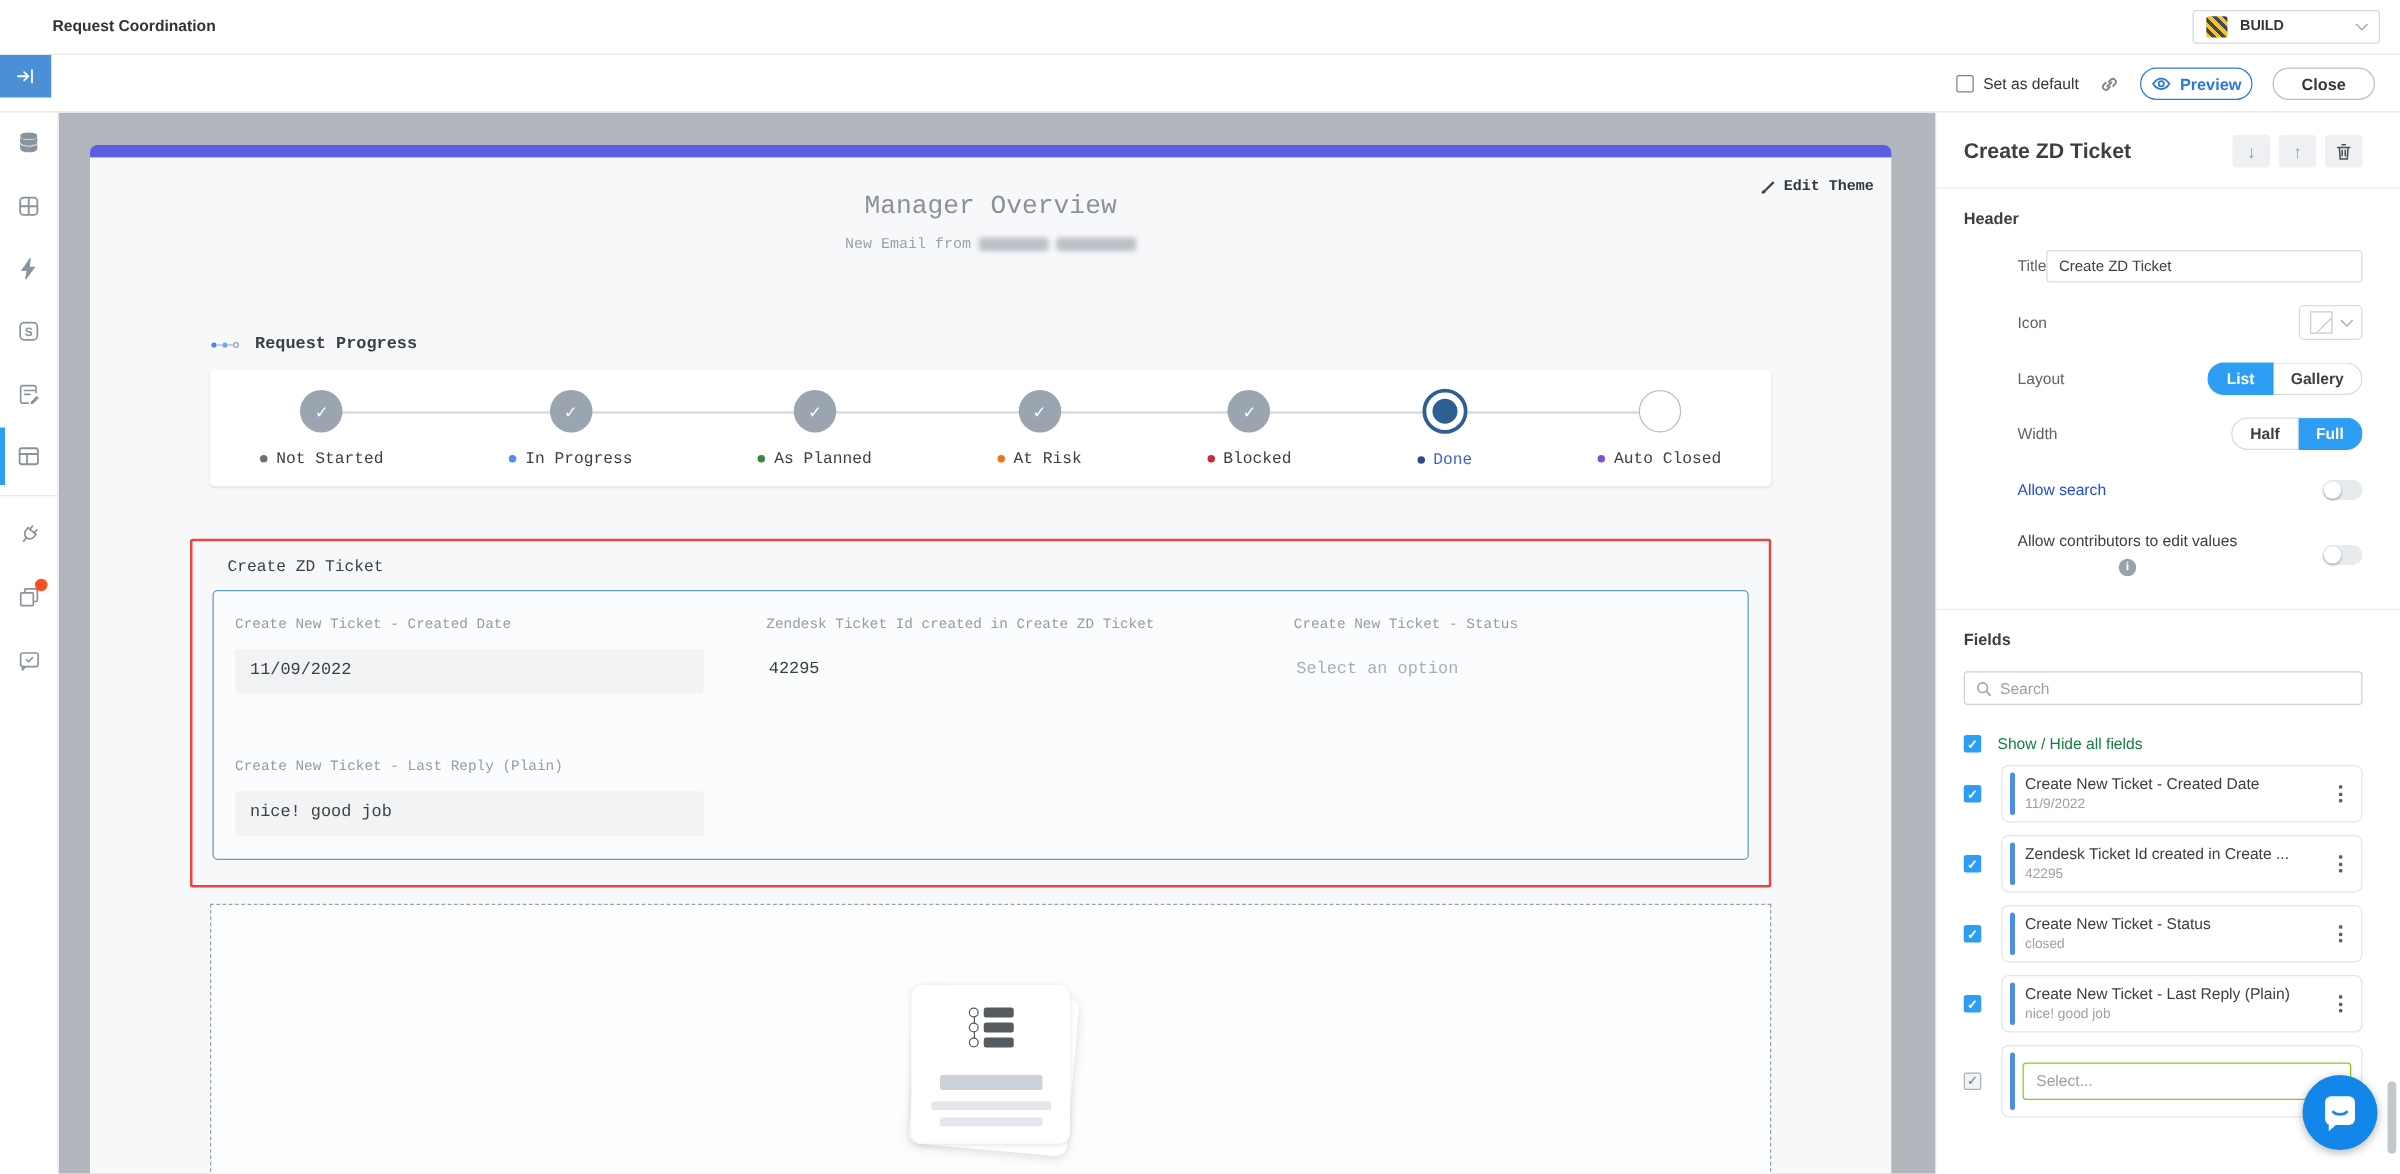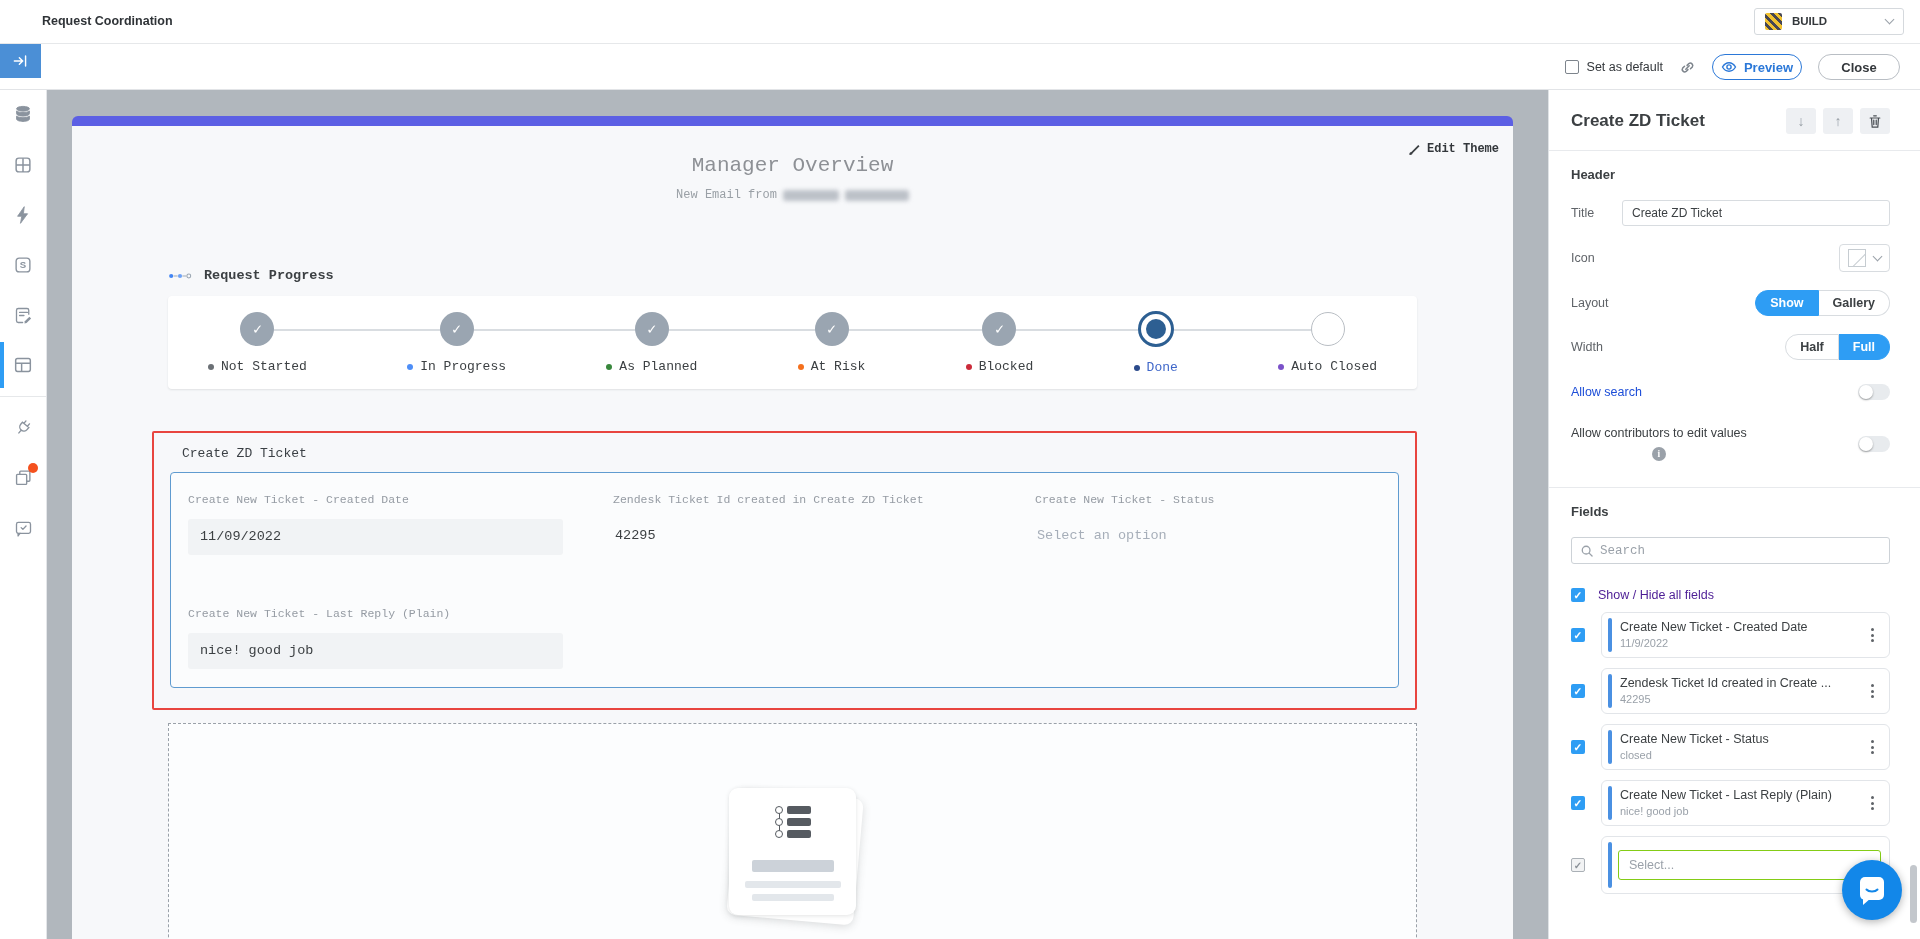--- a/index.html
+++ b/index.html
@@ -82,42 +82,42 @@
   .ph3 { width:82px; height:7px; background:#e3e7eb; border-radius:2px; margin-top:6px; }
 
   
   .panel { position:absolute; right:0; top:90px; width:372px; bottom:0; background:#fff; border-left:1px solid #dfe3e6; z-index:20; padding:0 30px 0 22px; }
   .panel-head { padding-top:18px; display:flex; align-items:center; justify-content:space-between; }
   .panel-title { font-size:17px; font-weight:700; color:#3c4043; }
   .head-actions { display:flex; gap:7px; }
   .icon-btn { width:30px; height:26px; background:#eef0f3; border-radius:3px; display:flex; align-items:center; justify-content:center; cursor:pointer; color:#959ca3; font-size:14px; font-weight:700; }
   .pdiv { height:1px; background:#e8eaed; margin:16px -30px 0 -22px; }
   .psect { font-size:13px; font-weight:700; color:#3c4043; margin-top:16px; }
-  .prow { display:flex; align-items:center; justify-content:space-between; margin-top:18px; }
+  .prow { display:flex; align-items:center; justify-content:space-between; margin-top:18px;margin-left:43px; }
   .plabel { font-size:12.5px; color:#5f6368; }
   .txt-input { width:268px; height:26px; border:1px solid #d8dce0; border-radius:3px; padding:0 9px; font-size:12px; color:#3c4043; font-family:"Liberation Sans",sans-serif; outline:none; }
   .icon-pick { display:flex; align-items:center; gap:8px; border:1px solid #d8dce0; border-radius:4px; height:28px; padding:0 8px; cursor:pointer; }
   .diag { width:18px; height:18px; border:1px solid #c6ccd1; position:relative; overflow:hidden; }
   .diag::before { content:""; position:absolute; left:-3px; top:8px; width:30px; height:1px; background:#c6ccd1; transform:rotate(-45deg); }
   .seg { display:flex; }
   .seg-btn { height:26px; padding:0 14px; font-size:12.5px; font-weight:700; display:flex; align-items:center; border:1px solid #d8dce0; background:#fff; color:#3c4043; cursor:pointer; }
   .seg-btn:first-child { border-radius:14px 0 0 14px; }
   .seg-btn:last-child { border-radius:0 14px 14px 0; border-left:none; }
   .seg-btn.active { background:#2e9df4; border-color:#2e9df4; color:#fff; }
   .toggle { width:32px; height:16px; border-radius:9px; background:#e8ebee; position:relative; cursor:pointer; }
   .toggle .knob { position:absolute; left:1px; top:1px; width:14px; height:14px; border-radius:50%; background:#fff; box-shadow:0 1px 2px rgba(0,0,0,.35); }
   .lab-info { display:flex; align-items:center; gap:7px;flex-direction:column; }
   .info-i { width:14px; height:14px; border-radius:50%; background:#9aa1a9; color:#fff; font-size:9.5px; font-weight:700; display:flex; align-items:center; justify-content:center; font-family:"Liberation Serif",serif; }
   .search-box { margin-top:18px; height:27px; border:1px solid #cdd2d7; border-radius:3px; display:flex; align-items:center; padding:0 8px; gap:6px; }
-  .search-box input { border:none; outline:none; flex:1; font-size:12.5px; color:#14532d; font-family:Liberation Mono, monospace; }
+  .search-box input { border:none; outline:none; flex:1; font-size:12.5px; color:#14532d; font-family:Liberation Sans, sans-serif; }
   .search-box input::placeholder { color:#9aa1a9; }
   .showhide { display:flex; align-items:center; gap:13px; margin-top:24px; }
   .bluecb { width:14px; height:14px; border-radius:2px; background:#2e9df4; color:#fff; font-size:10.5px; font-weight:700; display:flex; align-items:center; justify-content:center; cursor:pointer; flex:none; }
   .graycb { width:14px; height:14px; border-radius:2px; background:#f2f3f4; border:1px solid #aab0b6; color:#8a9097; font-size:10px; font-weight:700; display:flex; align-items:center; justify-content:center; cursor:pointer; flex:none; }
-  .showhide span { font-size:12.5px; color:#4c1d95; }
+  .showhide span { font-size:12.5px; color:#15803d; }
   .frow { display:flex; align-items:center; gap:16px; margin-top:10px; }
   .frow:first-of-type { margin-top:22px; }
   .fcard { position:relative; flex:1; height:46px; background:#fff; border:1px solid #e2e5e9; border-radius:6px; padding:7px 30px 0 18px; cursor:grab; }
   .fcard::before { content:""; position:absolute; left:6px; top:5px; bottom:5px; width:4px; border-radius:2px; background:#4a90e2; }
   .fcard .t { font-size:12.5px; color:#3c4043; white-space:nowrap; overflow:hidden; }
   .fcard .s { font-size:11px; color:#9aa1a9; margin-top:3px; }
   .kebab { position:absolute; right:12px; top:50%; transform:translateY(-50%); display:flex; flex-direction:column; gap:2.5px; cursor:pointer; padding:3px; }
   .kebab i { width:3px; height:3px; border-radius:50%; background:#5f6368; }
   .fcard.sel { height:58px; display:flex; align-items:center; padding:0 8px 0 16px; cursor:default; }
   .select-box { flex:1; height:30px; border:1px solid #84cc16; border-radius:3px; display:flex; align-items:center; padding:0 10px; font-size:12.5px; color:#9aa1a9; background:#fff; cursor:pointer; }
@@ -394,21 +394,21 @@
     <span class="plabel">Icon</span>
     <div class="icon-pick">
       <div class="diag"></div>
       <div class="chev"></div>
     </div>
   </div>
 
   <div class="prow">
     <span class="plabel">Layout</span>
     <div class="seg">
-      <div class="seg-btn active">Show</div>
+      <div class="seg-btn active">List</div>
       <div class="seg-btn">Gallery</div>
     </div>
   </div>
 
   <div class="prow">
     <span class="plabel">Width</span>
     <div class="seg">
       <div class="seg-btn">Half</div>
       <div class="seg-btn active">Full</div>
     </div>

